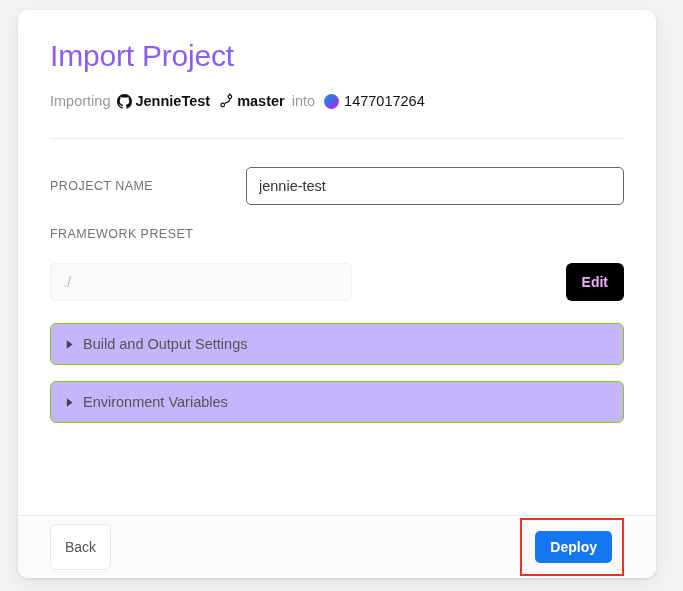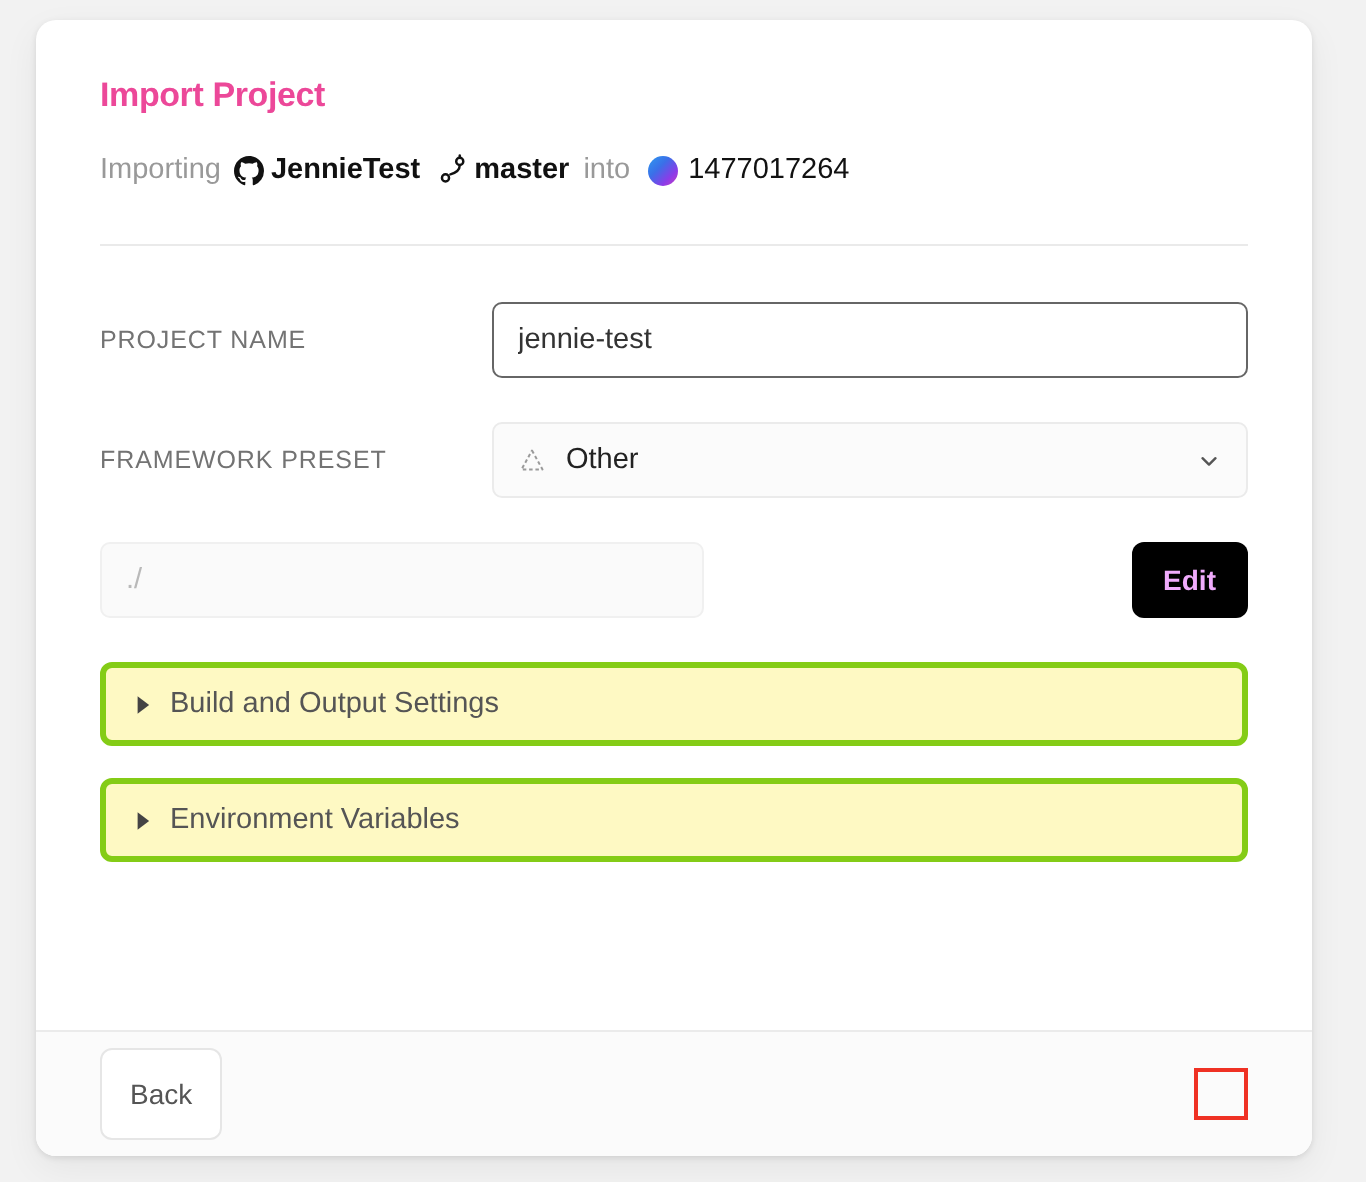--- a/index.html
+++ b/index.html
@@ -28,23 +28,23 @@
     overflow: hidden;
     display: flex;
     flex-direction: column;
   }
 
   
   .card-header {
     padding: 28px 32px 0 32px;
   }
   .page-title {
-    font-size: 17px;
-    font-weight: bold;
-    color: #ec4899;
+    font-size: 30px;
+    font-weight: normal;
+    color: #8b5cf6;
     letter-spacing: -0.2px;
     margin: 0;
     line-height: 1.2;
   }
   .import-line {
     margin-top: 16px;
     display: flex;
     align-items: center;
     font-size: 14.5px;
     color: #999999;
@@ -156,23 +156,23 @@
     border-radius: 6px;
     cursor: pointer;
     font-family: "Liberation Sans", sans-serif;
   }
 
   
   .accordion {
     box-sizing: border-box;
     width: 100%;
     height: 42px;
-    border: 3px solid #84cc16;
+    border: 1px solid #84cc16;
     border-radius: 6px;
-    background: #fef9c3;
+    background: #c4b5fd;
     display: flex;
     align-items: center;
     padding: 0 14px;
     margin-top: 16px;
     cursor: pointer;
   }
   .accordion .tri { margin-right: 9px; display:inline-flex; align-items:center; }
   .accordion .acc-label {
     font-size: 14.5px;
     color: #555555;
@@ -264,35 +264,20 @@
 
     <div class="field-row">
       <div class="field-label">PROJECT NAME</div>
       <div class="field-control">
         <input class="text-input" type="text" value="jennie-test" style="">
       </div>
     </div>
 
     <div class="field-row">
       <div class="field-label">FRAMEWORK PRESET</div>
-      <div class="field-control">
-        <div class="select-box">
-          <span class="fw-icon">
-            <svg width="14" height="14" viewBox="0 0 16 16" aria-hidden="true">
-              <path d="M8 2.6 L14 13.4 L2 13.4 Z" fill="none" stroke="#9a9a9a" stroke-width="1.15" stroke-dasharray="2 1.6" stroke-linejoin="round"></path>
-            </svg>
-          </span>
-          <span>Other</span>
-          <span class="chevron">
-            <svg width="13" height="13" viewBox="0 0 16 16" aria-hidden="true">
-              <path d="M4 6.3 L8 10.2 L12 6.3" fill="none" stroke="#555555" stroke-width="1.5" stroke-linecap="round" stroke-linejoin="round"></path>
-            </svg>
-          </span>
-        </div>
-      </div>
     </div>
 
     <div class="field-row">
       <div class="field-control">
         <input class="root-input" type="text" readonly="" value="./" style="">
         <button class="edit-button">Edit</button>
       </div>
     </div>
 
     <div class="accordion">
@@ -311,17 +296,18 @@
         </svg>
       </span>
       <span class="acc-label">Environment Variables</span>
     </div>
 
   </div>
 
   <div class="card-footer">
     <button class="back-button">Back</button>
     <div class="deploy-wrap">
+      <button class="deploy-button">Deploy</button>
       <div class="annotation-box"></div>
     </div>
   </div>
 
 </div>
 
 </body></html>

